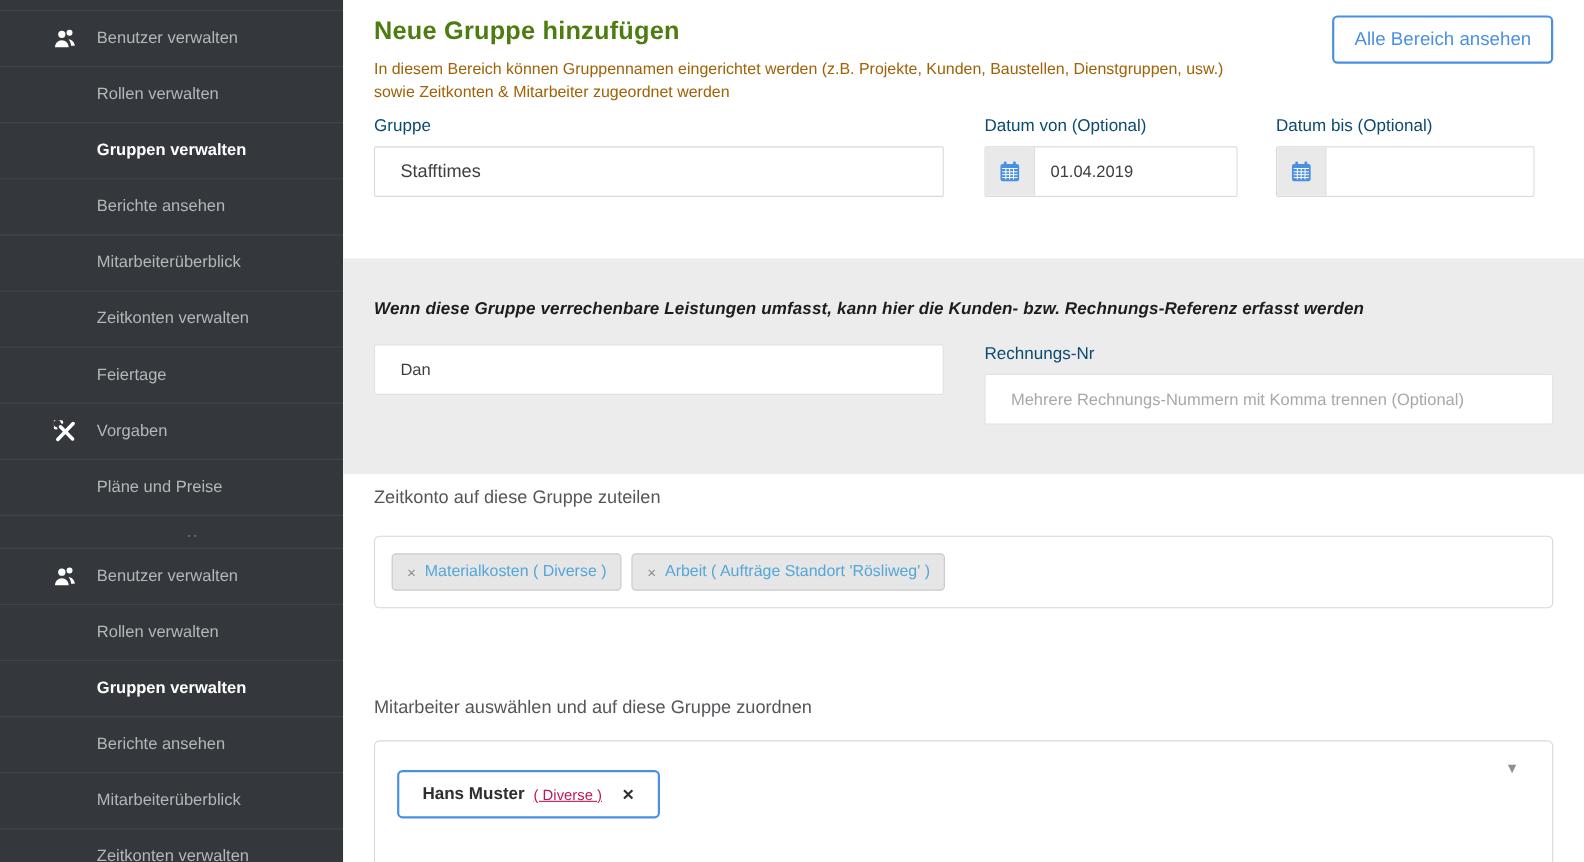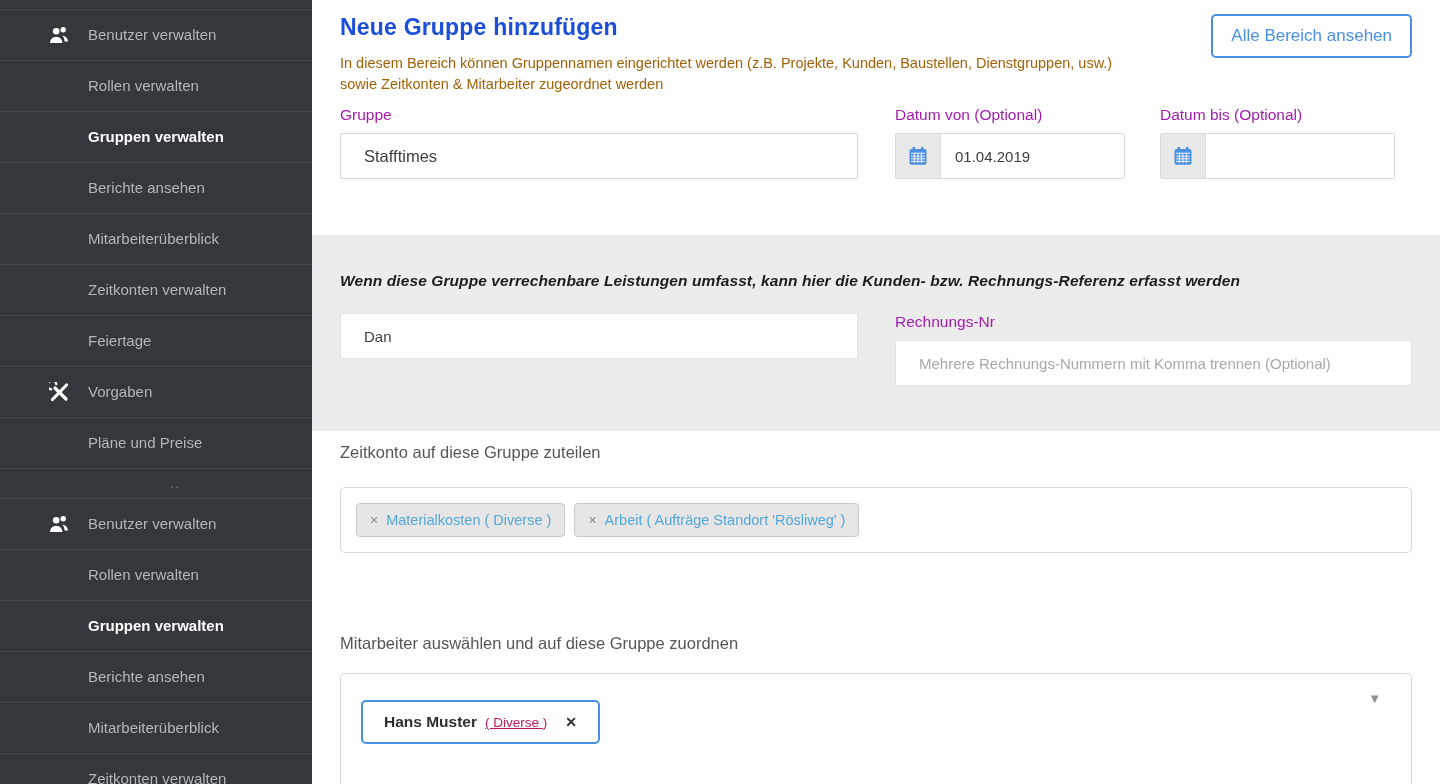--- a/index.html
+++ b/index.html
@@ -16,27 +16,27 @@
   .side-item.active { color:#ffffff; font-weight:bold; }
   .side-item.clipped { height:30px; line-height:30px; padding-left:170px; color:#63666a;
                        font-weight:bold; letter-spacing:2px; font-size:13px; overflow:hidden; }
   .side-icon { position:absolute; left:48px; top:50%; transform:translateY(-50%);
                width:22px; height:22px; display:inline-flex; align-items:center; justify-content:center; }
 
   
   .main { flex:1; height:784px; background:#ffffff; padding:0 28px; overflow:hidden; }
 
   .header-row { display:flex; justify-content:space-between; align-items:flex-start; margin-top:14px; }
-  .page-title { font-size:23px; font-weight:bold; color:#1d4ed8; letter-spacing:0.2px; }
+  .page-title { font-size:23px; font-weight:bold; color:#4d7c0f; letter-spacing:0.2px; }
   .page-subtitle { margin-top:12px; max-width:810px; font-size:14.5px; line-height:21px; color:#a16207; }
   .view-all-btn { height:44px; padding:0 18px; background:#fff; border:2px solid #4a90e2; border-radius:5px;
                   color:#4a90e2; font-size:17px; font-family:inherit; cursor:pointer; }
 
   .fields-row { display:flex; margin-top:11px; }
-  .field-label { font-size:15.5px; color:#a21caf; margin-bottom:9px; }
+  .field-label { font-size:15.5px; color:#0c4a6e; margin-bottom:9px; }
   .text-input { width:100%; height:46px; border:1px solid #d9d9d9; border-radius:2px; background:#fff;
                 padding:0 23px; font-size:16.5px; color:#3e3e40; font-family:inherit; }
   .text-input::placeholder { color:#a8a8a8; font-size:15px; }
   .f-gruppe { width:518px; }
   .f-datum-von { width:230px; margin-left:37px; }
   .f-datum-bis { width:235px; margin-left:35px; }
   .date-input { display:flex; height:46px; border:1px solid #d9d9d9; border-radius:2px; background:#fff; overflow:hidden; }
   .date-icon-cell { width:45px; background:#e9e9e9; display:flex; align-items:center; justify-content:center;
                     border-right:1px solid #ddd; cursor:pointer; }
   .date-value { flex:1; border:none; outline:none; padding:0 14px; font-size:15px; color:#3e3e40;

